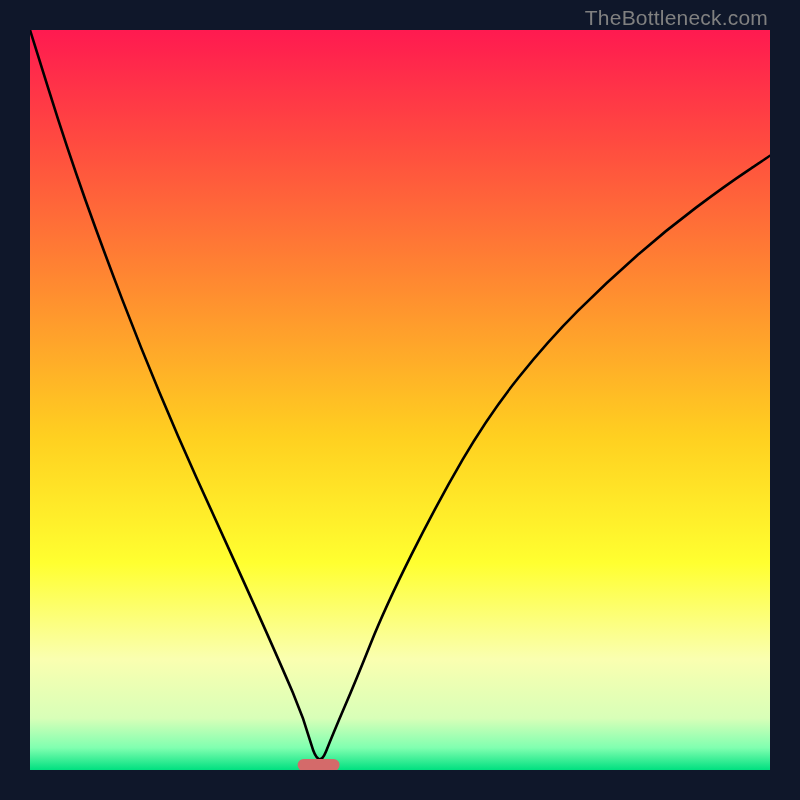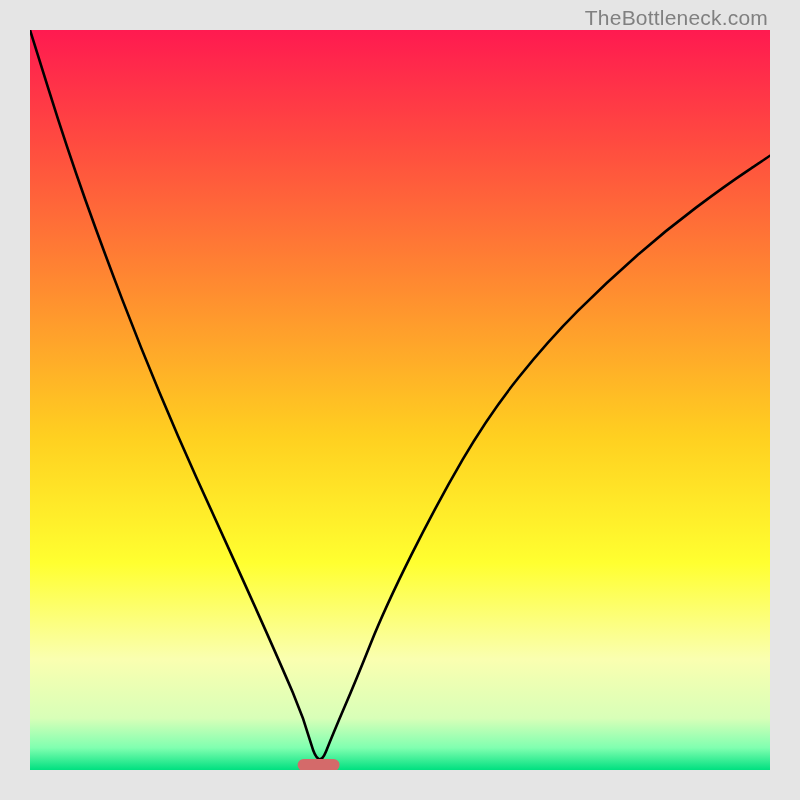--- a/index.html
+++ b/index.html
@@ -10,21 +10,21 @@
     overflow: hidden;
     background: #000;
     font-family: Arial, Helvetica, sans-serif;
   }
   .frame {
     position: absolute;
     top: 0;
     left: 0;
     width: 800px;
     height: 800px;
-    background: #e5e5e5;
+    background: #0f172a;
   }
   .plot {
     position: absolute;
     top: 30px;
     left: 30px;
     width: 740px;
     height: 740px;
     overflow: hidden;
   }
   .watermark {

